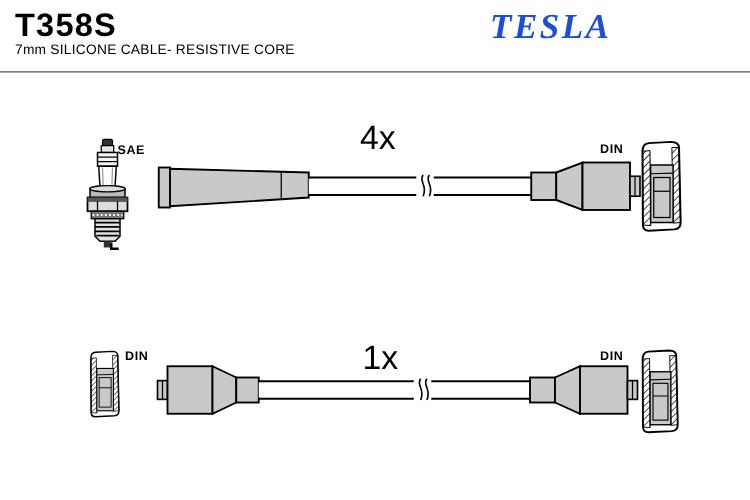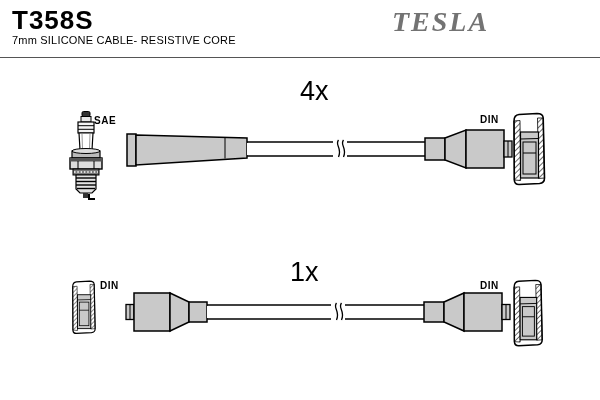--- a/index.html
+++ b/index.html
@@ -2,25 +2,25 @@
 <html><head>
 <meta charset="utf-8">
 <style>
   html,body{margin:0;padding:0;background:#fff;}
   .page{position:relative;width:600px;height:356px;background:#fff;overflow:hidden;
         font-family:"Liberation Sans",sans-serif;color:#000;}
   .abs{position:absolute;}
   .part-number{left:12px;top:5px;font-size:26px;font-weight:bold;letter-spacing:1px;}
   .subtitle{left:12px;top:34px;font-size:11px;letter-spacing:0.2px;text-align:center;}
   .brand{left:392px;top:6px;font-family:"Liberation Serif",serif;font-style:italic;
-         font-weight:bold;font-size:28px;letter-spacing:2px;color:#737373;}
+         font-weight:bold;font-size:28px;letter-spacing:2px;color:#1d4ed8;}
   .rule{left:0;top:57px;width:600px;height:1px;background:#555;}
   .qty{font-size:27px;font-weight:400;}
-  .qty-1{left:288px;top:76px;margin-left:12px;}
-  .qty-2{left:290px;top:257px;}
+  .qty-1{left:288px;top:95px;}
+  .qty-2{left:290px;top:271px;}
   .endlabel{font-size:10px;font-weight:bold;letter-spacing:0.5px;}
   .lbl-sae{left:94px;top:115px;}
   .lbl-din-tr{left:480px;top:114px;}
   .lbl-din-bl{left:100px;top:280px;}
   .lbl-din-br{left:480px;top:280px;}
   svg{display:block;}
 </style>
 </head>
 <body>
 

